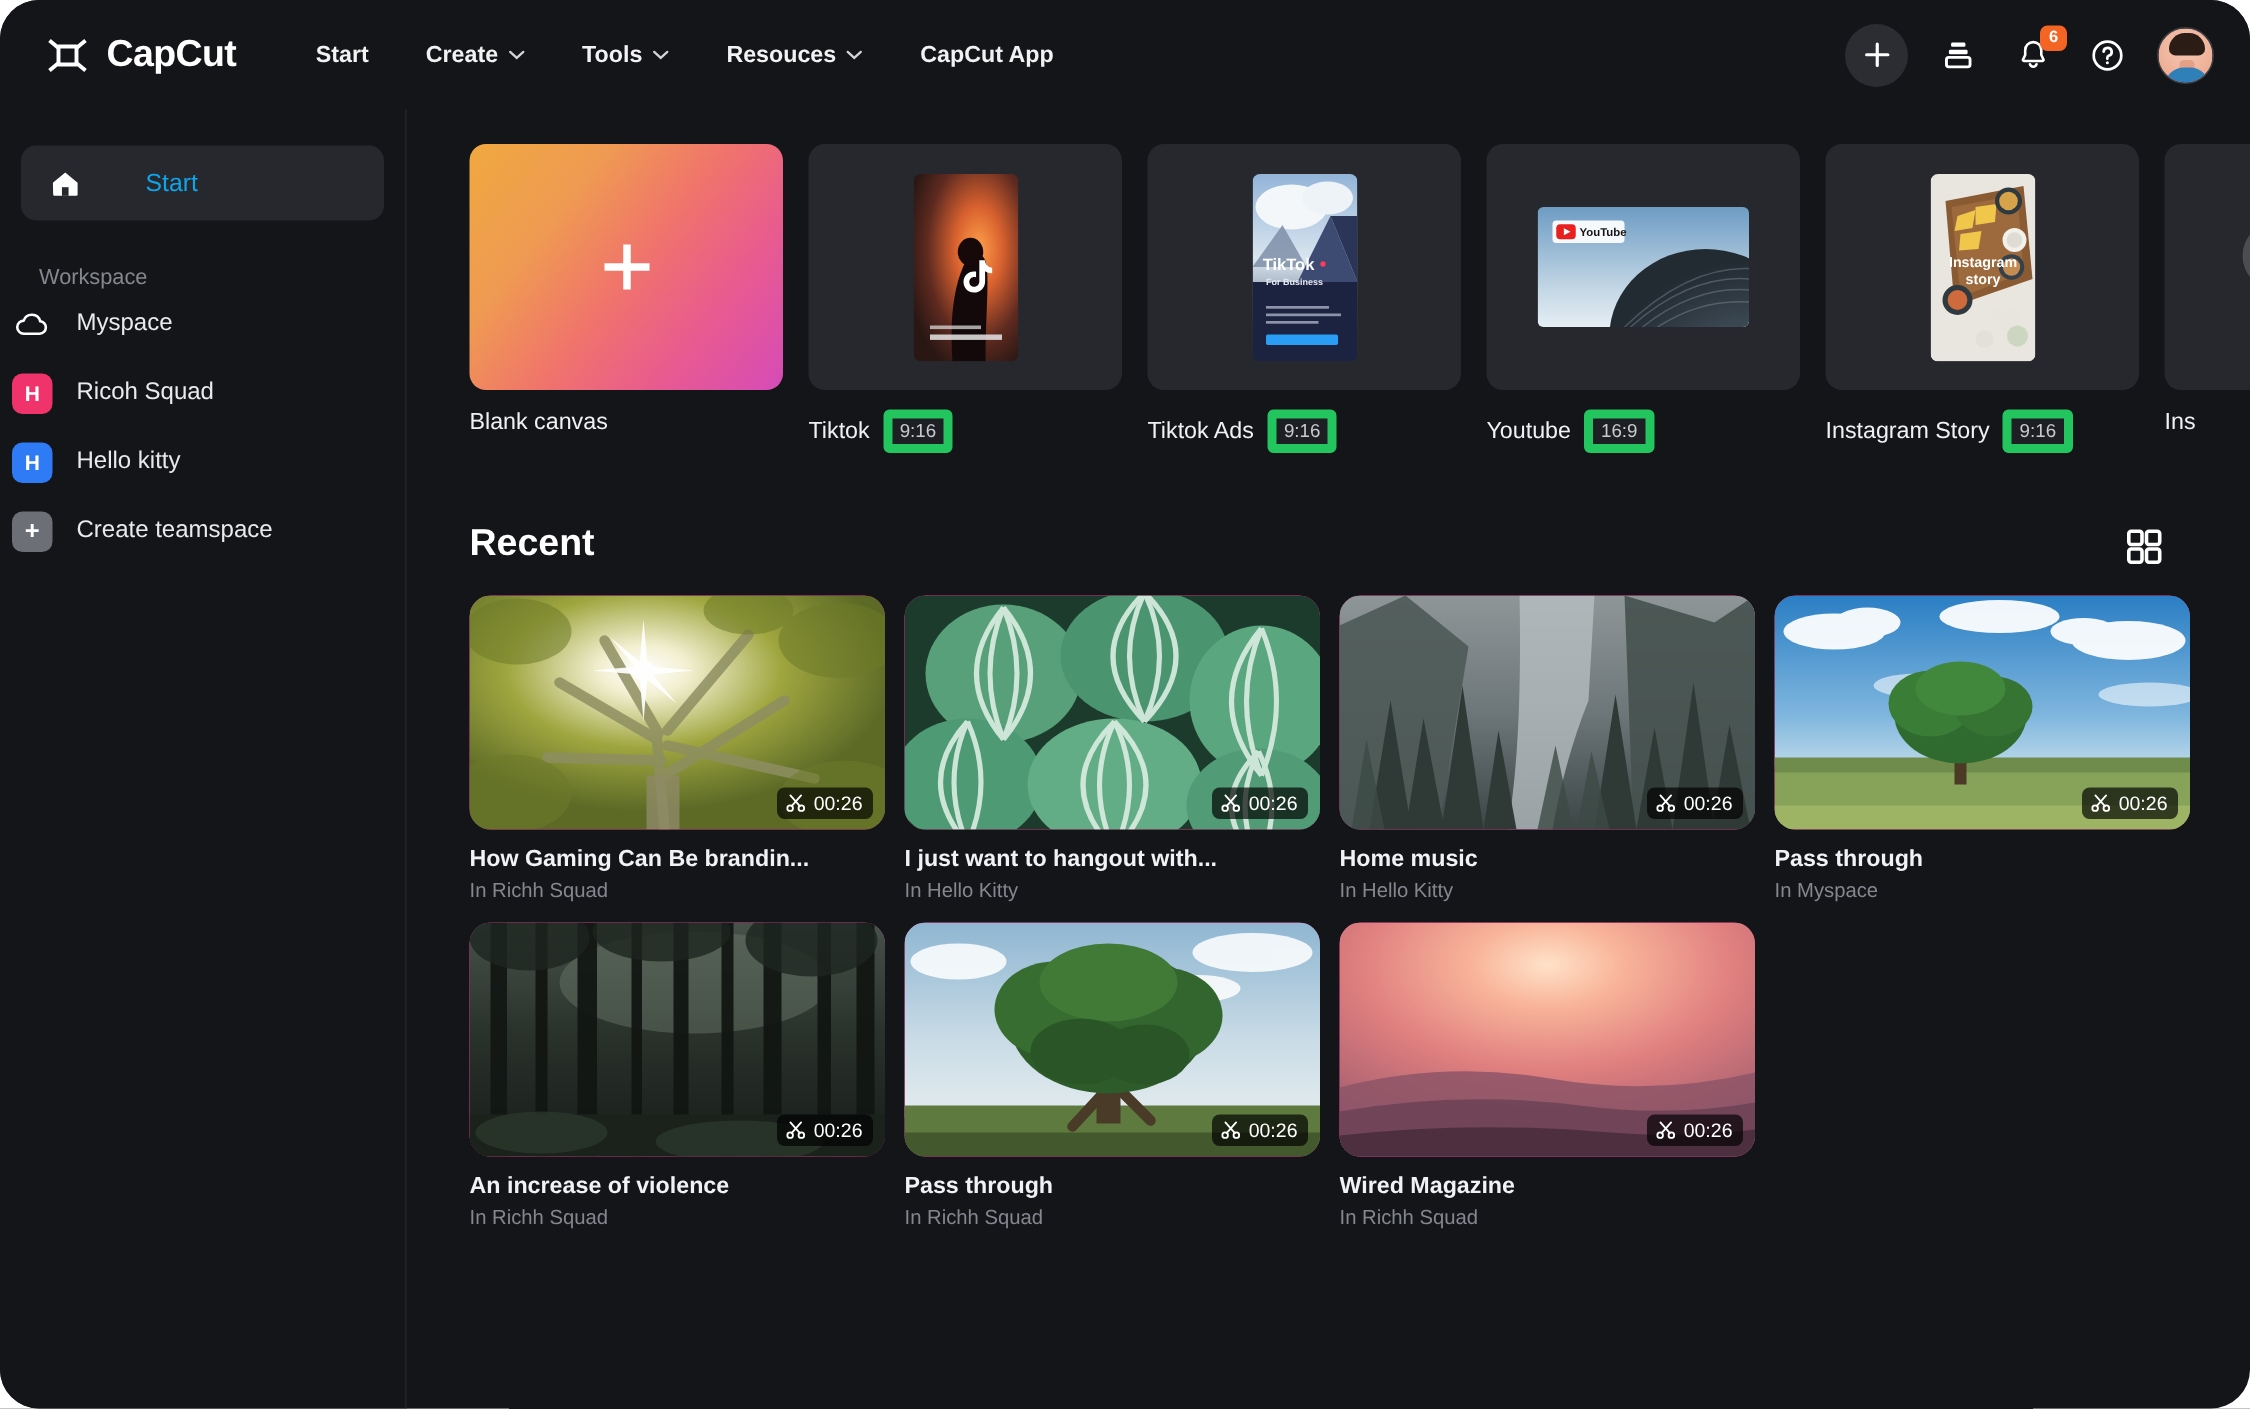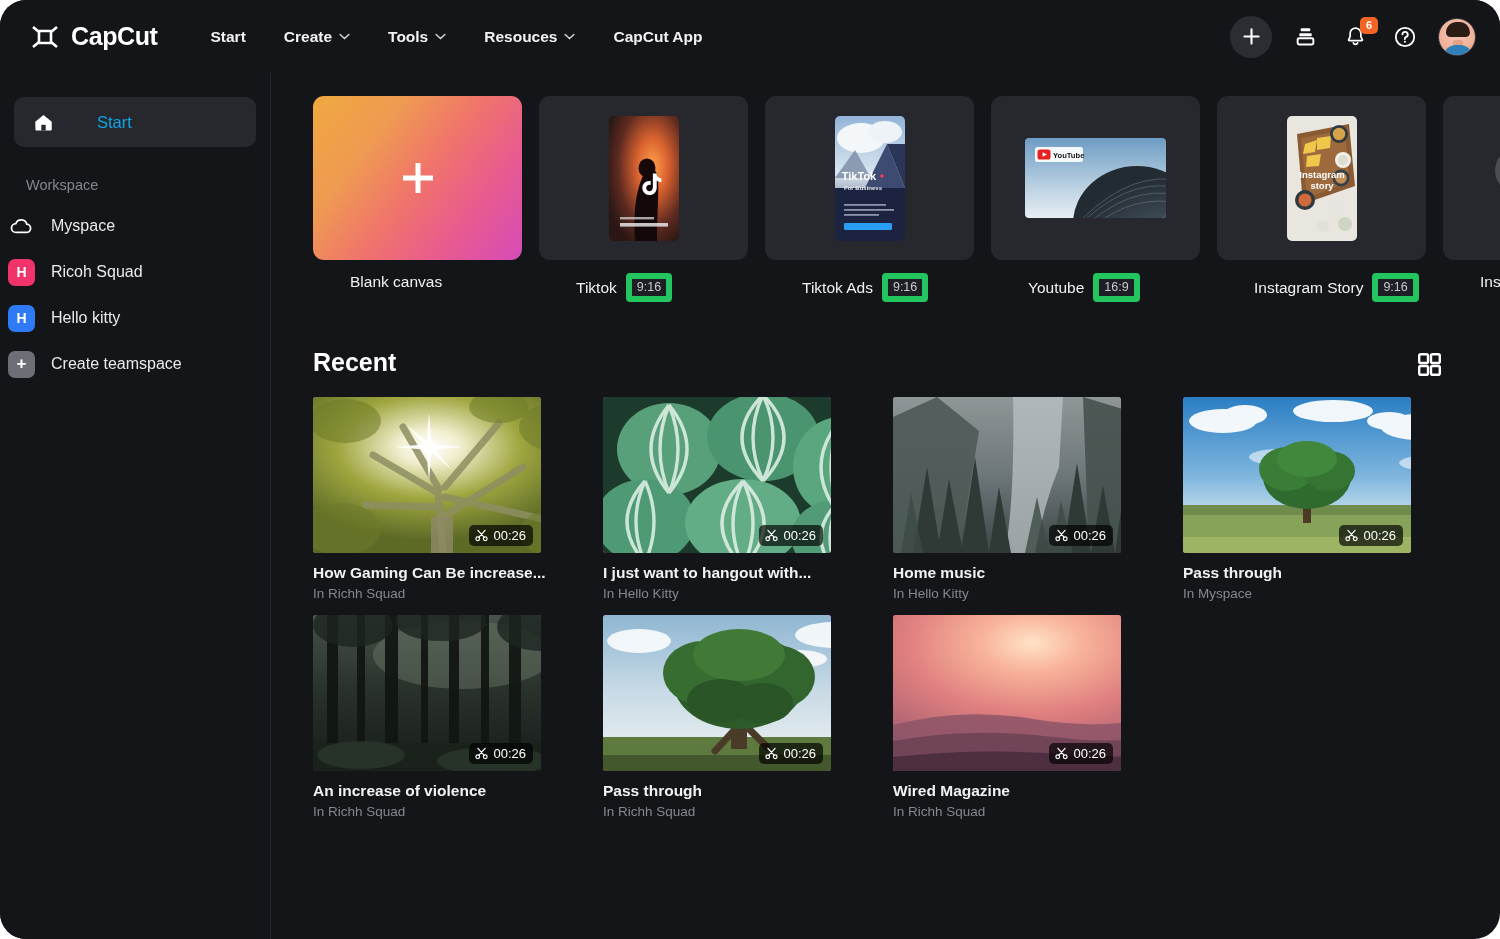--- a/index.html
+++ b/index.html
@@ -95,21 +95,21 @@
   }
   .side-start {
     margin: 0 14px; height: 50px; border-radius: 10px;
     background: #26282e;
     display: flex; align-items: center; gap: 16px;
     padding-left: 16px; cursor: pointer;
   }
   .side-start span.lbl { color: #0ea5e9; font-size: 16.5px; font-weight: normal; margin-left: 24px; }
   .side-section {
     color: #85878e; font-size: 14.5px;
-    margin: 30px 0 10px 26px;
+    margin: 30px 0 0 26px;
   }
   .side-item {
     display: flex; align-items: center; gap: 16px;
     height: 46px; padding-left: 8px; cursor: pointer;
   }
   .side-item .lbl { color: #e9eaec; font-size: 16px; }
   .ws-badge {
     width: 27px; height: 27px; border-radius: 7px;
     display: flex; align-items: center; justify-content: center;
     color: #fff; font-size: 14px; font-weight: bold; flex: none;
@@ -140,21 +140,21 @@
     display: flex; align-items: center; justify-content: center;
     cursor: pointer; position: relative;
   }
   .tpl-thumb.blank {
     background: linear-gradient(128deg,#f0a93f 0%,#ef9a52 28%,#f0736c 52%,#e85b8f 74%,#d64bb8 100%);
   }
   .tpl-meta {
     display: flex; align-items: center; gap: 9px;
     margin-top: 13px;
   }
-  .tpl-name { color: #f0f1f2; font-size: 15.5px; white-space: nowrap; margin-left: 37px; }
+  .tpl-name { color: #f0f1f2; font-size: 15.5px; white-space: nowrap; }
   .ratio {
     color: #c9cacd; font-size: 12.5px;
     border: 6px solid #22c55e; border-radius: 4px;
     padding: 1px 5px 2px; background: #1d1f24;
   }
   .inner-phone {
     width: 70px; height: 125px; border-radius: 5px;
     overflow: hidden; position: relative;
   }
   .inner-wide {
@@ -177,21 +177,21 @@
   .recent-title { color: #fff; font-size: 25px; font-weight: bold; }
   .grid-toggle { cursor: pointer; display: block; }
 
   .recent-grid {
     margin: 20px 0 0 42px;
     display: grid; grid-template-columns: repeat(4, 277px);
     column-gap: 13px; row-gap: 14px;
   }
   .rc-card { width: 277px; cursor: pointer; }
   .rc-thumb {
-    width: 228px; height: 156px; border-radius: 3px;
+    width: 277px; height: 156px; border-radius: 14px;
     overflow: hidden; position: relative; background: #ec4899;
   }
   .dur {
     position: absolute; right: 8px; bottom: 7px;
     background: rgba(0,0,0,.68); border-radius: 5px;
     color: #fff; font-size: 13px;
     padding: 3px 7px 3px 6px;
     display: flex; align-items: center; gap: 5px;
   }
   .rc-name {
@@ -536,21 +536,21 @@
           </svg>
           <div class="dur">
             <svg width="13" height="13" viewBox="0 0 16 16">
               <circle cx="3.4" cy="12" r="2.3" fill="none" stroke="#fff" stroke-width="1.5"></circle>
               <circle cx="12.6" cy="12" r="2.3" fill="none" stroke="#fff" stroke-width="1.5"></circle>
               <path d="M4.6 10.4 L12.4 1.6 M11.4 10.4 L3.6 1.6" stroke="#fff" stroke-width="1.5" stroke-linecap="round"></path>
             </svg>
             <span>00:26</span>
           </div>
         </div>
-        <div class="rc-name">How Gaming Can Be increase...</div>
+        <div class="rc-name">How Gaming Can Be brandin...</div>
         <div class="rc-loc">In Richh Squad</div>
       </div>
 
       <div class="rc-card">
         <div class="rc-thumb">
           <svg viewBox="0 0 277 156" width="277" height="156" preserveAspectRatio="none">
             <rect width="277" height="156" fill="#1d3b2c"></rect>
             <g>
               <ellipse cx="66" cy="52" rx="52" ry="46" fill="#58a07a"></ellipse>
               <ellipse cx="160" cy="40" rx="56" ry="44" fill="#4a9470"></ellipse>

